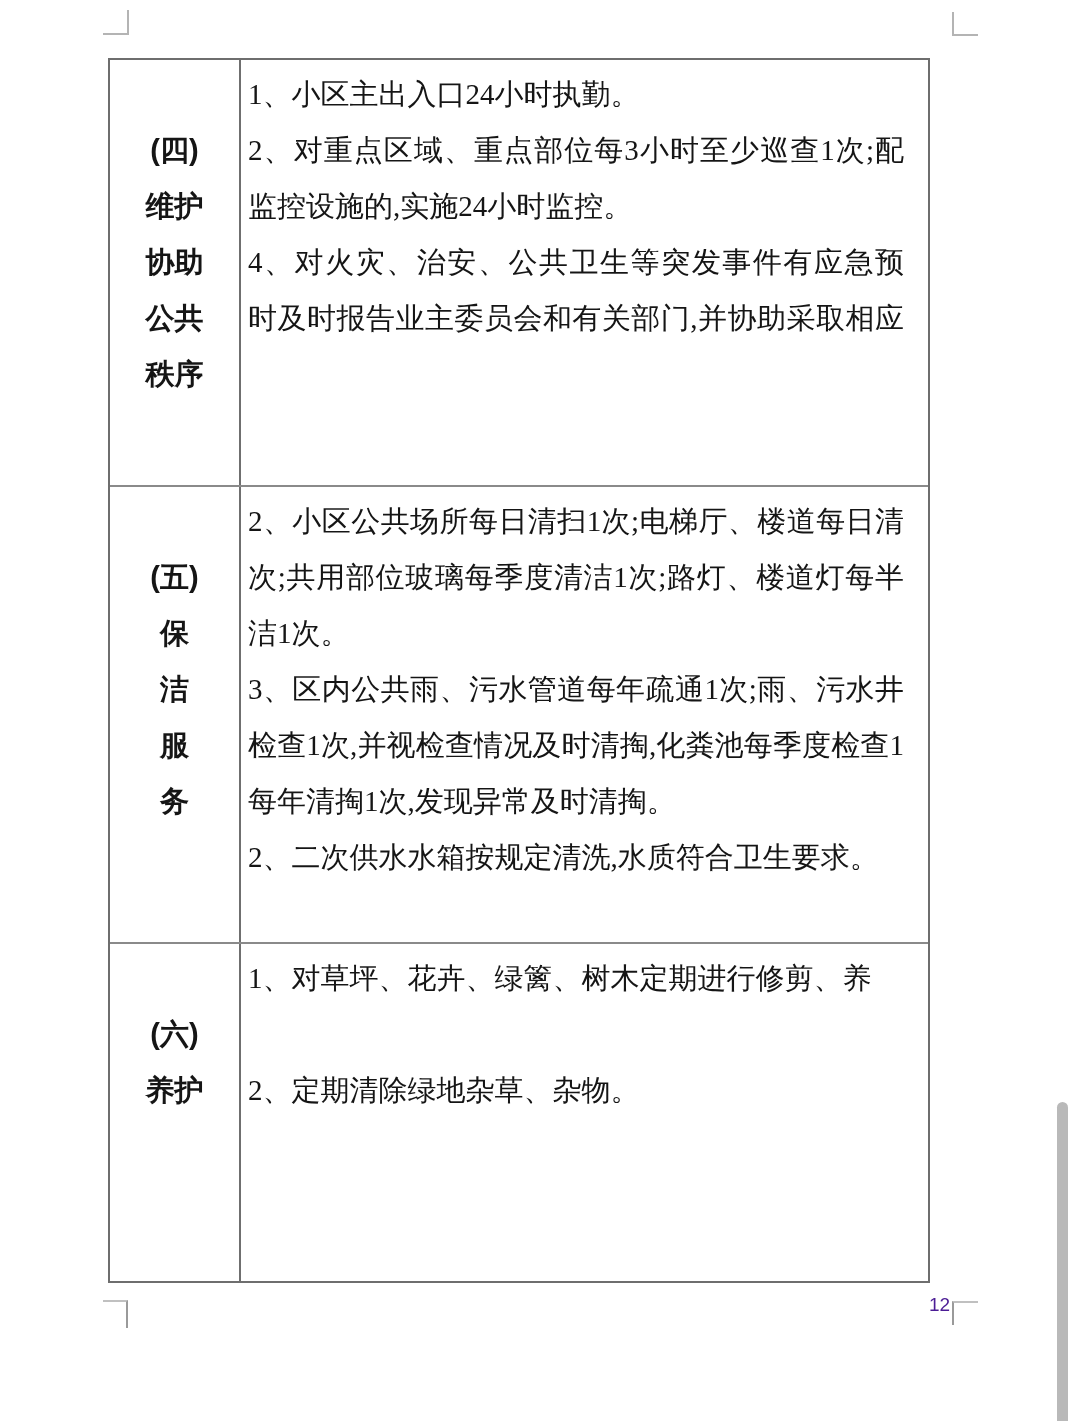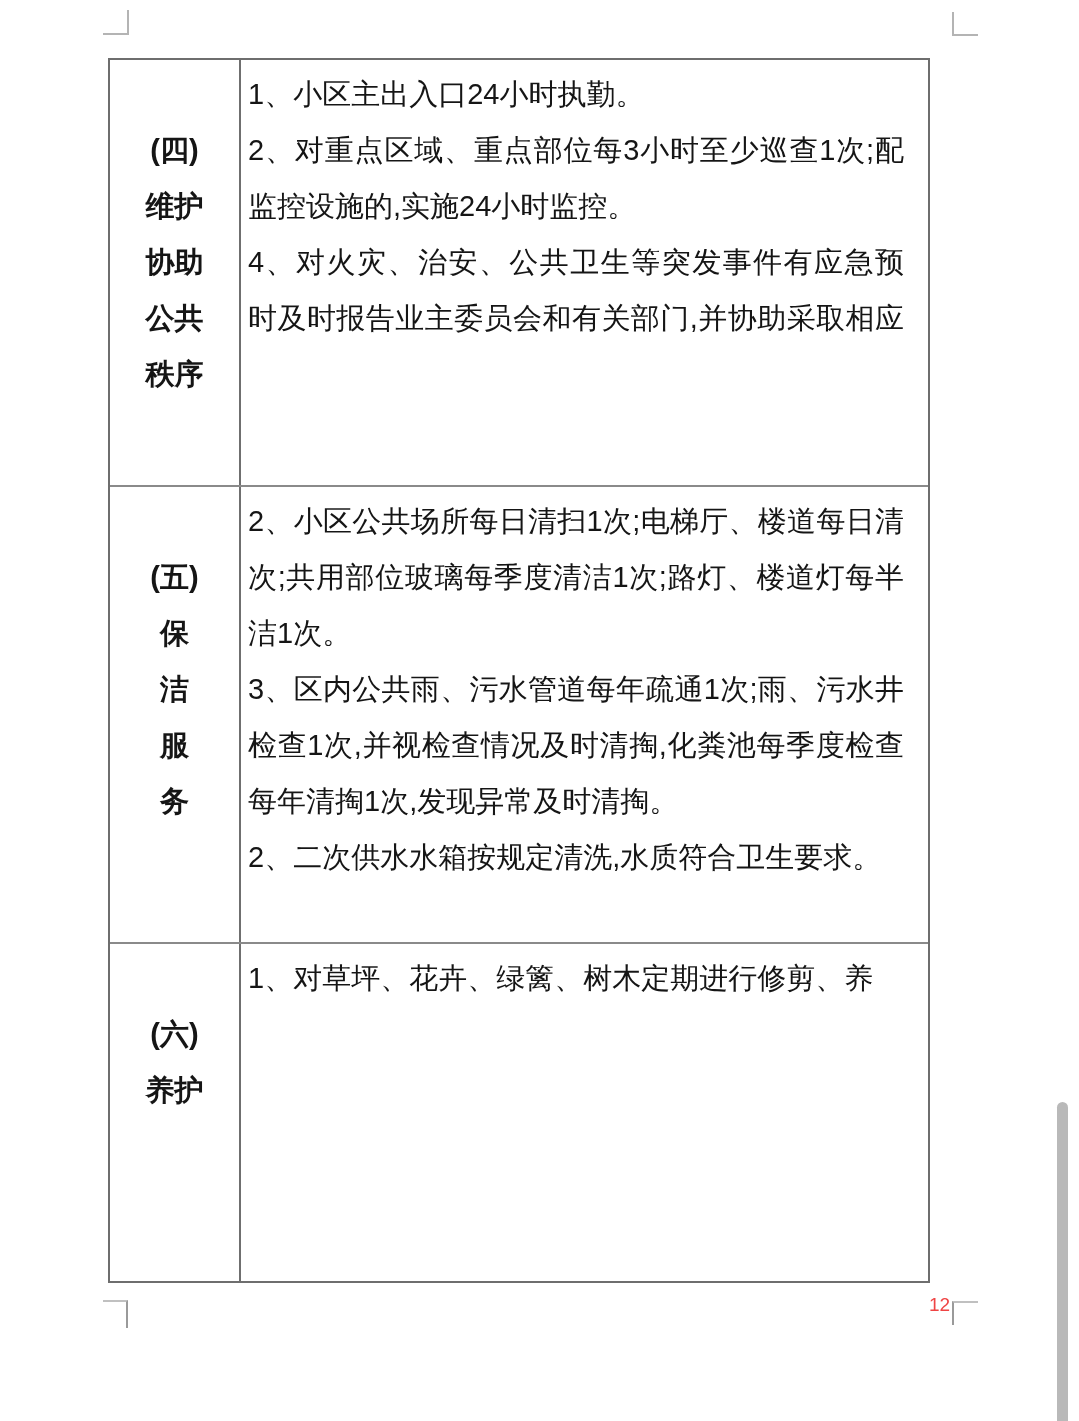--- a/index.html
+++ b/index.html
@@ -40,27 +40,27 @@
   .cell-body {
     flex:1;
     padding:6px 24px 0 7px;
     overflow:hidden;
   }
   .hseg, .line {
     height:56px; line-height:56px;
     font-size:29px;
     white-space:nowrap;
   }
-  .line { white-space:normal; overflow:hidden; }
+  .line { white-space:normal; overflow:hidden;font-family:Liberation Serif, serif; }
   .line.fill { text-align:justify; text-align-last:justify; }
 
   
   .page-number {
     position:absolute; left:929px; top:1294px;
-    font-size:19px; color:#ef4444;
+    font-size:19px; color:#4c1d95;
   }
 
   
   .scrollbar-thumb {
     position:absolute; left:1057px; top:1102px;
     width:11px; height:400px;
     background:#b9b9b9;
     border-radius:6px;
   }
 </style>
@@ -109,20 +109,21 @@
         </div>
       </div>
       <div class="trow" style="height: 339px;">
         <div class="cell-header">
           <div class="hseg">(六)</div>
           <div class="hseg">养护</div>
         </div>
         <div class="cell-body">
           <div class="line">1、对草坪、花卉、绿篱、树木定期进行修剪、养护。</div>
           <div class="line"></div>
+          <div class="line">2、定期清除绿地杂草、杂物。</div>
           <div class="line"></div>
         </div>
       </div>
     </div>
 
   <div class="page-number">12</div>
 
   <div class="scrollbar-thumb"></div>
 </div>
 

